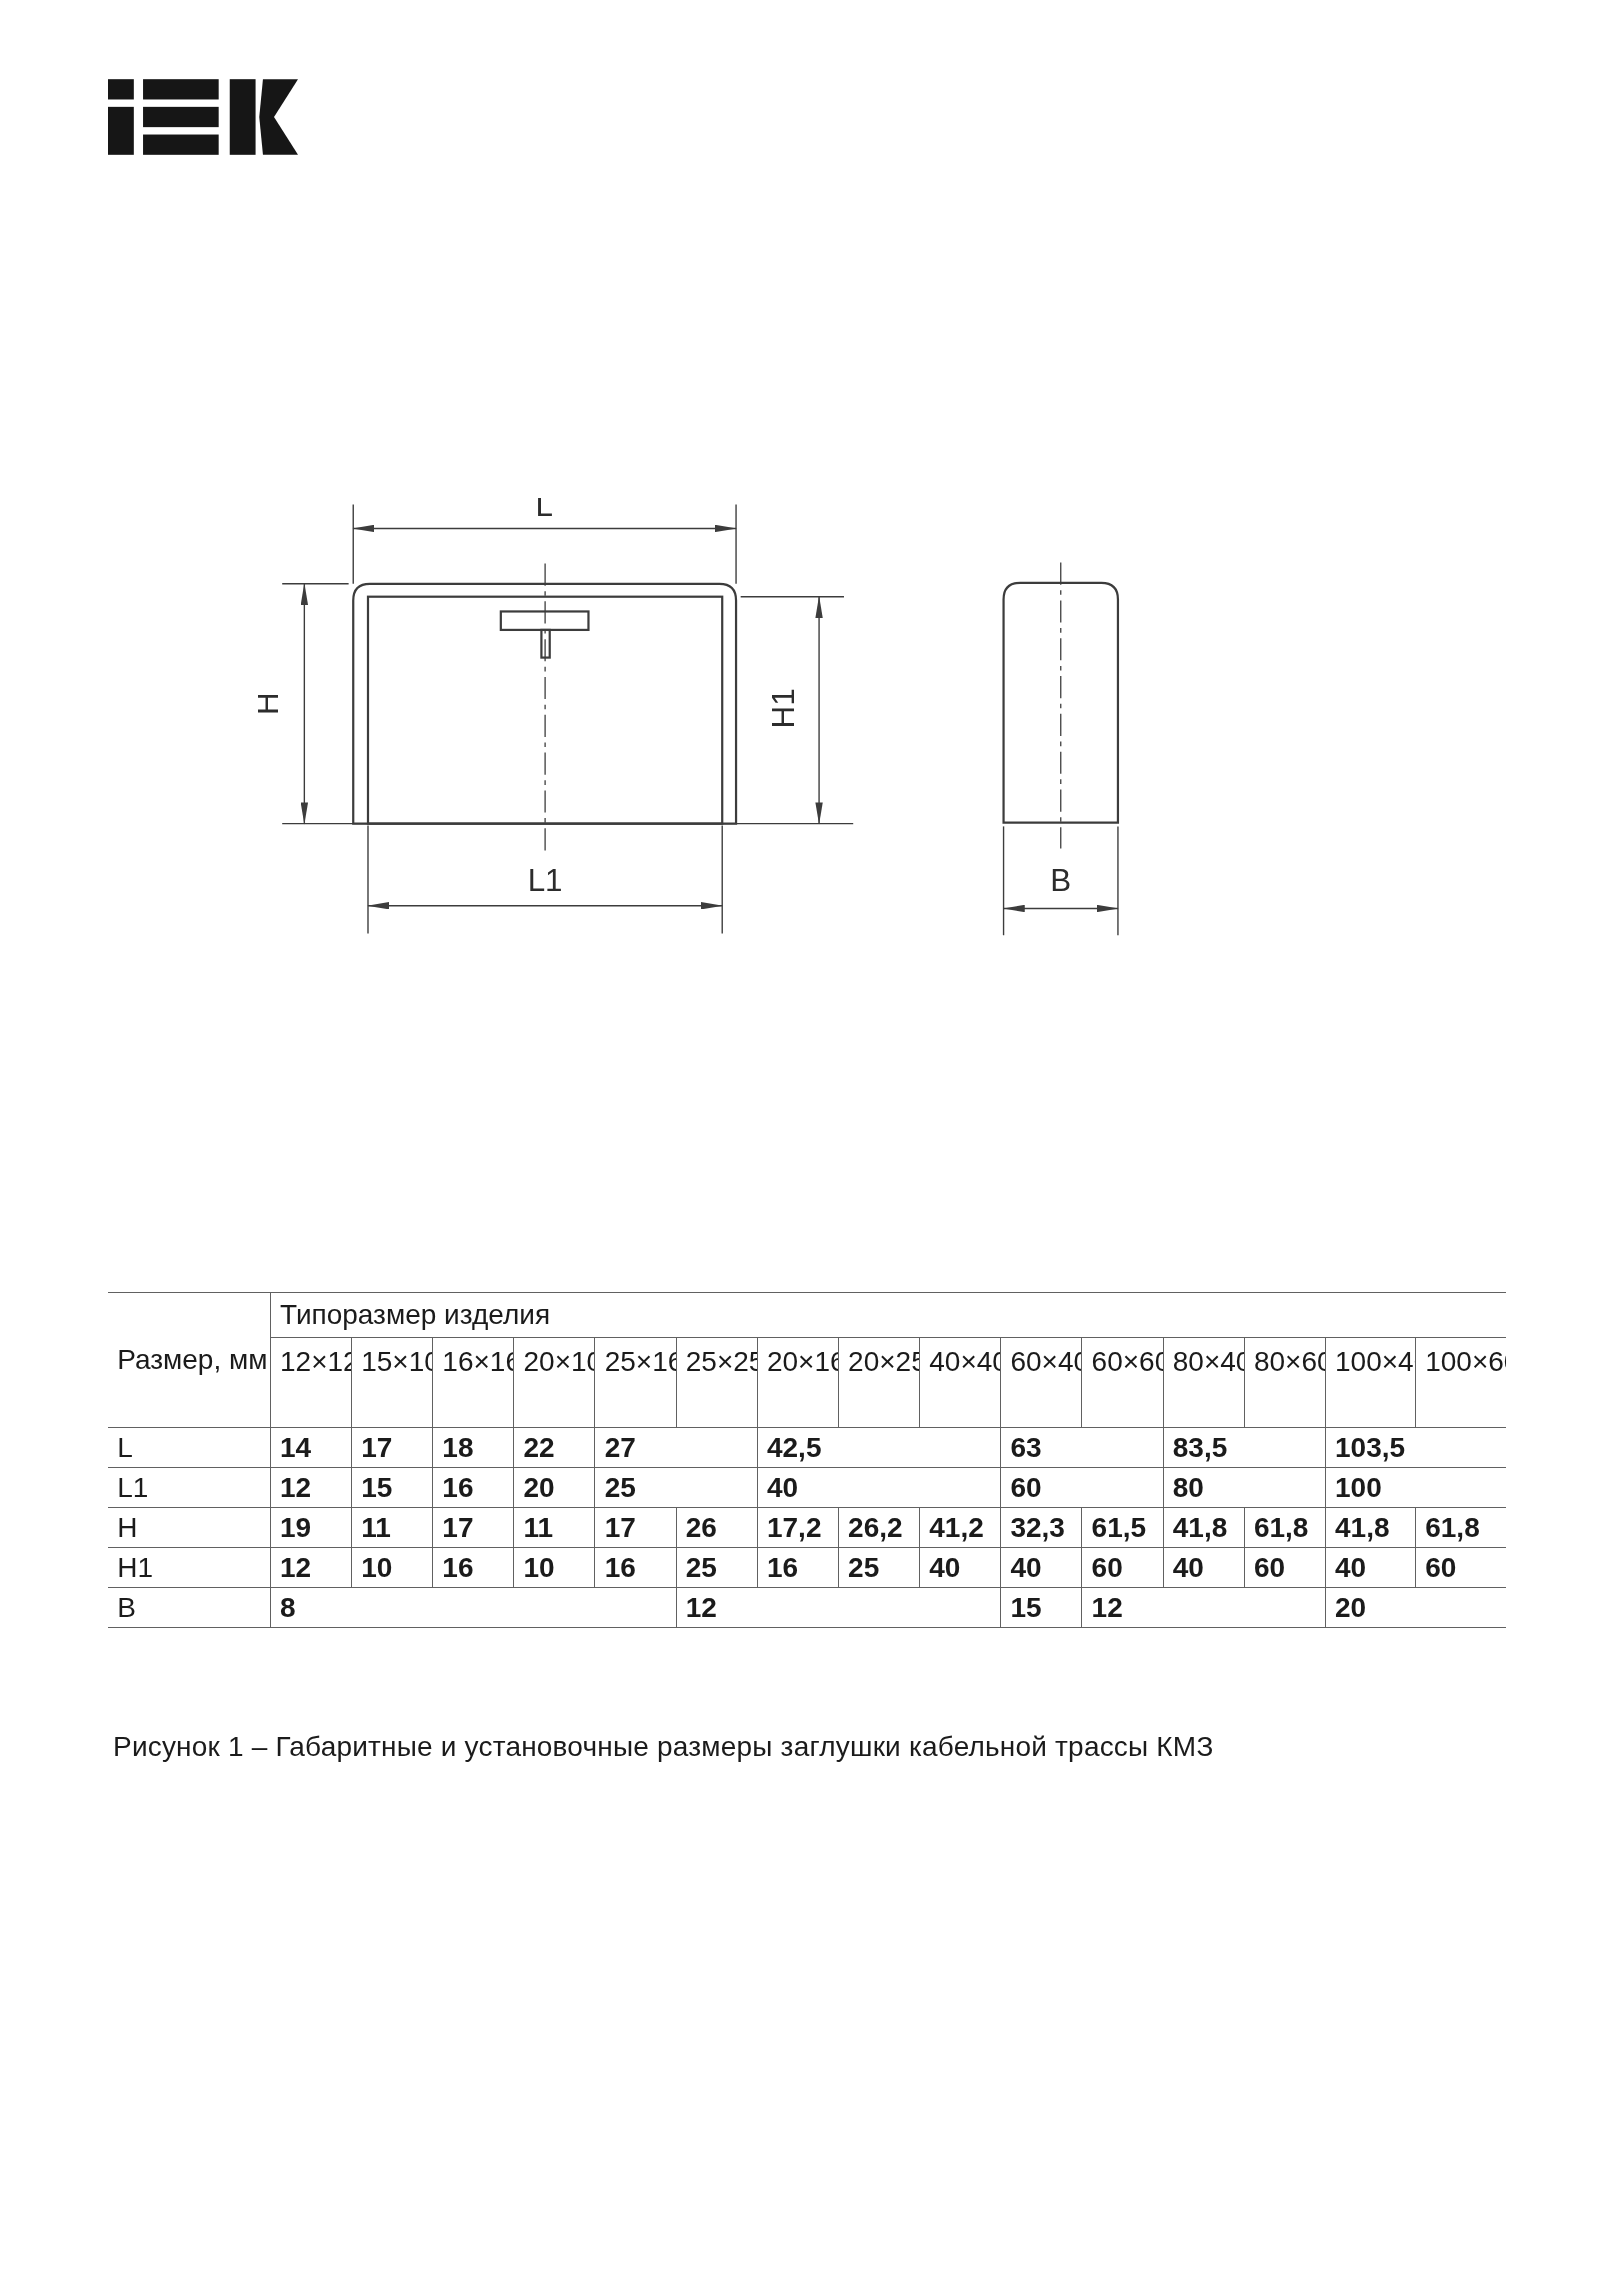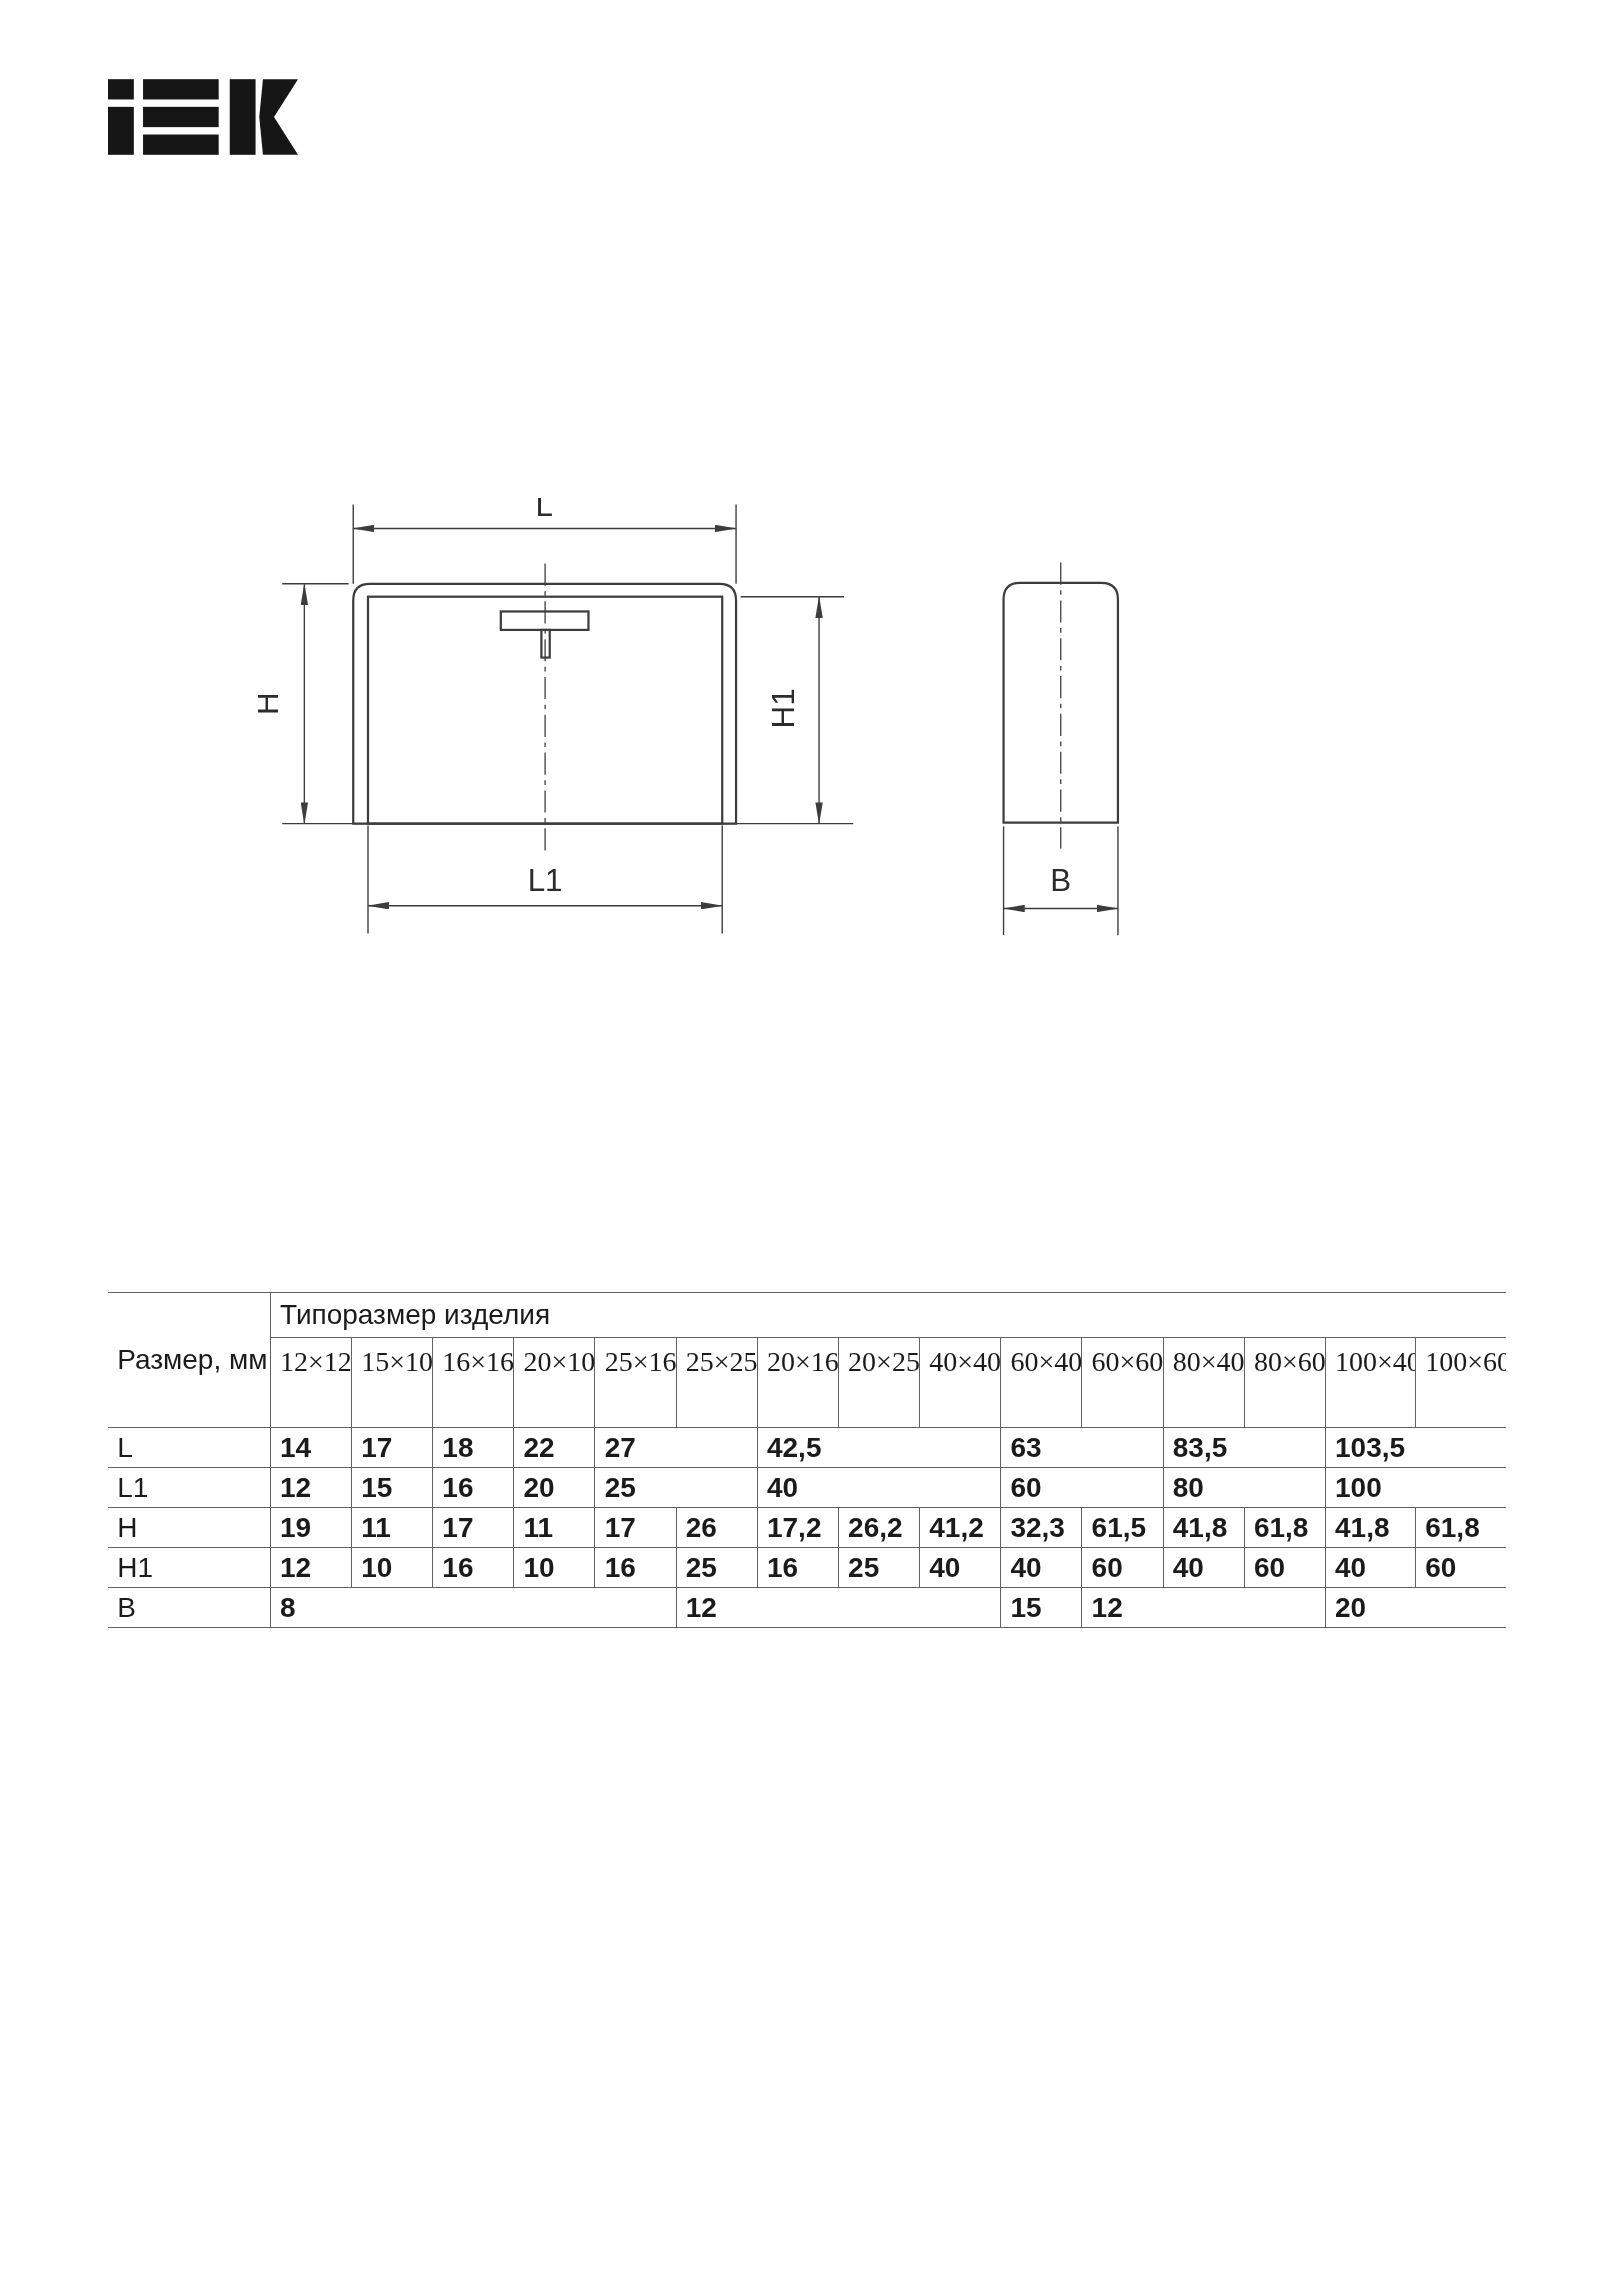--- a/index.html
+++ b/index.html
@@ -31,21 +31,20 @@
   }
   table.dims thead tr.r1 th { height:44px; vertical-align:middle;
     border-top:1.8px solid var(--tb,#616161); }
   th.corner { border-right:0; border-bottom:1.8px solid var(--tb,#616161); vertical-align:middle; }
   th.group  { border-left:1.8px solid var(--tb,#616161);
               border-bottom:1.8px solid var(--tb,#616161); }
   table.dims thead tr.r2 th {
     height:81px; vertical-align:top; padding-top:8.3px;
     border-left:1.8px solid var(--tb,#616161);
     border-bottom:1.8px solid var(--tb,#616161);
-    font-family:Liberation Serif, serif;
   }
   table.dims tbody tr { height:40px; }
   table.dims tbody td {
     vertical-align:middle;
     border-bottom:1.8px solid var(--tb,#616161);
   }
   table.dims tbody td.val { border-left:1.8px solid var(--tb,#616161);font-weight:bold; }
   
   .caption { position:absolute; left:113px; top:1731px; font-size:28px;
              color:var(--text,#1b1b1b); letter-spacing:0.2px; }
@@ -214,15 +213,16 @@
           <td>B</td>
           <td class="val" colspan="5">8</td>
           <td class="val" colspan="4">12</td>
           <td class="val">15</td>
           <td class="val" colspan="3">12</td>
           <td class="val" colspan="2">20</td>
         </tr>
       </tbody>
   </table>
 
+  <div class="caption">Рисунок 1 – Габаритные и установочные размеры заглушки кабельной трассы КМЗ</div>
 
 </div>
 
 
 </body></html>

